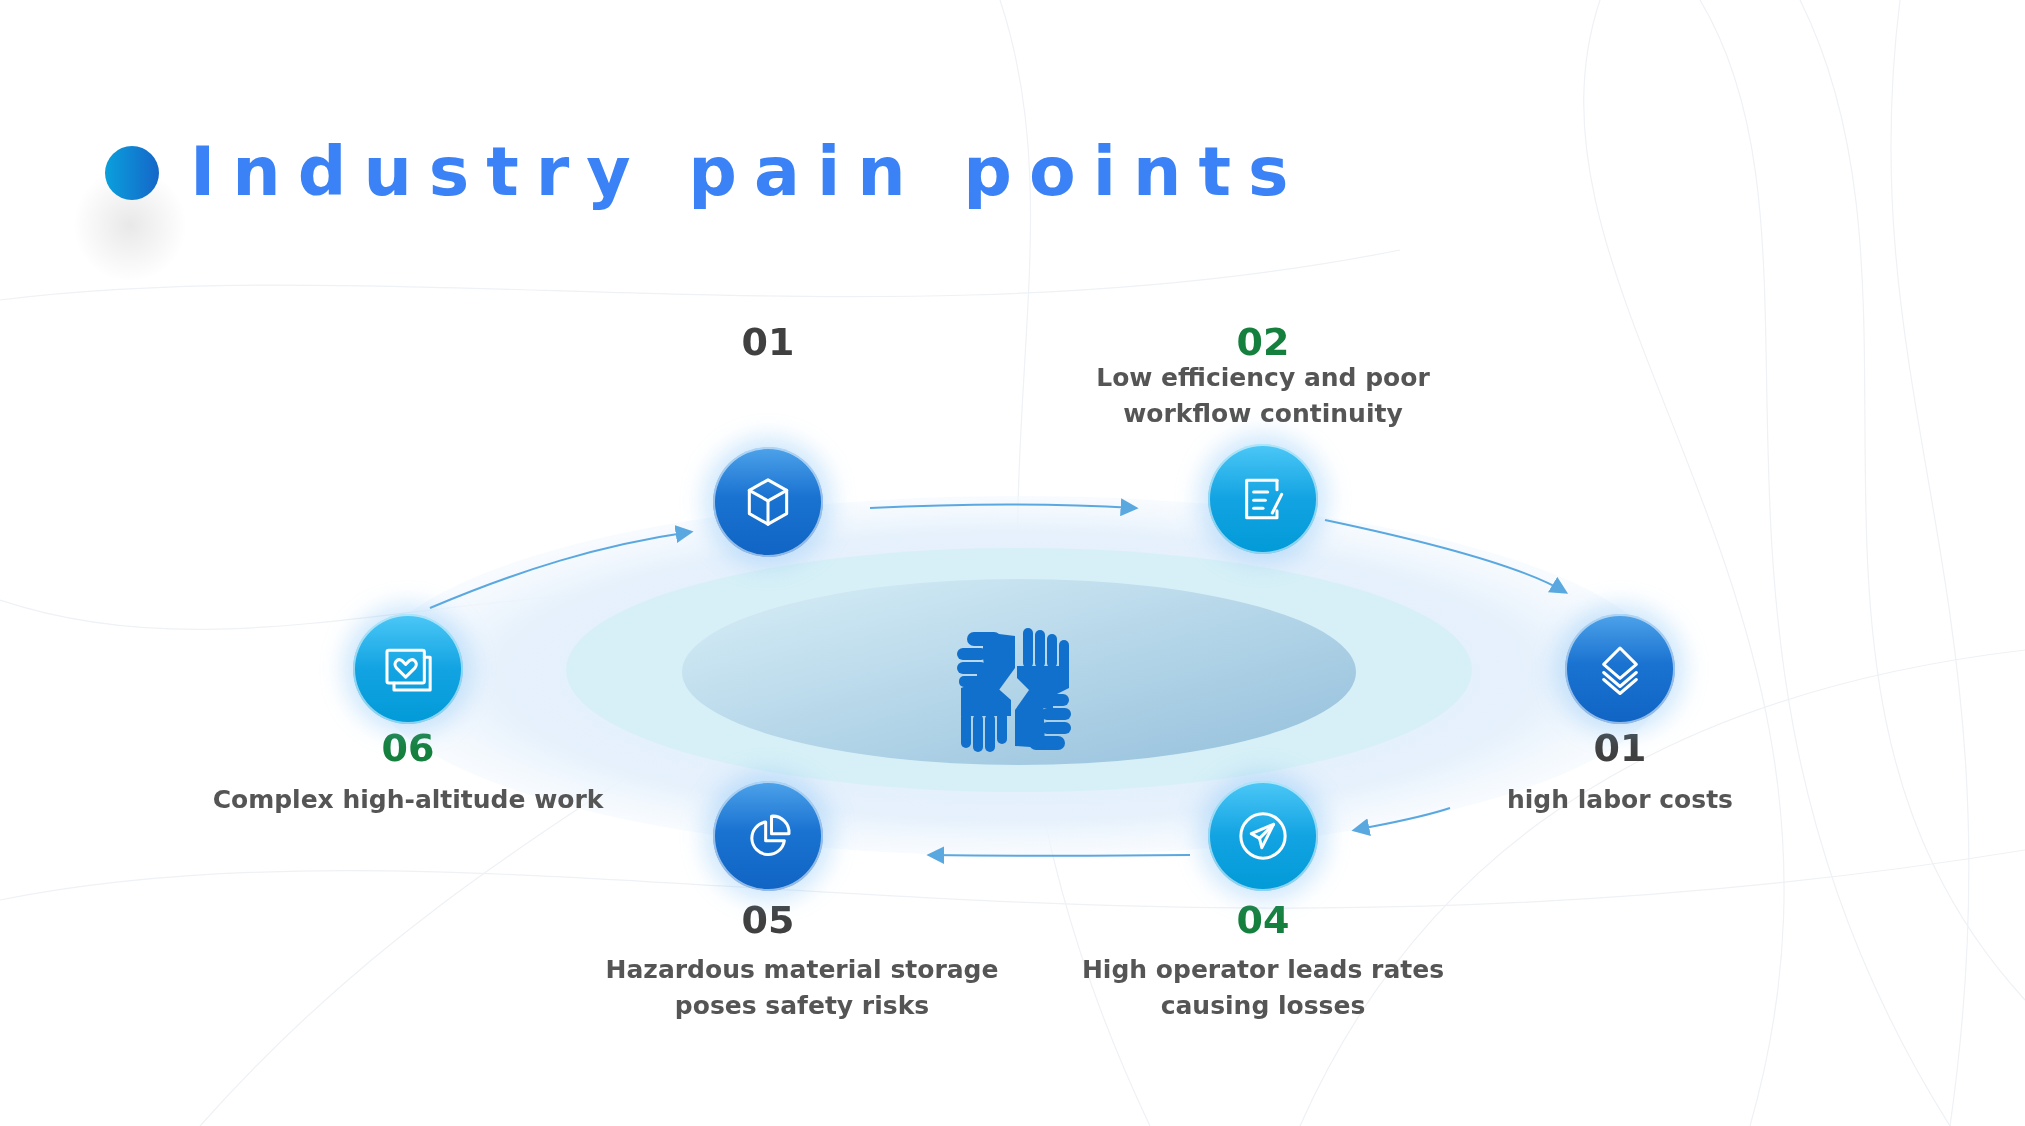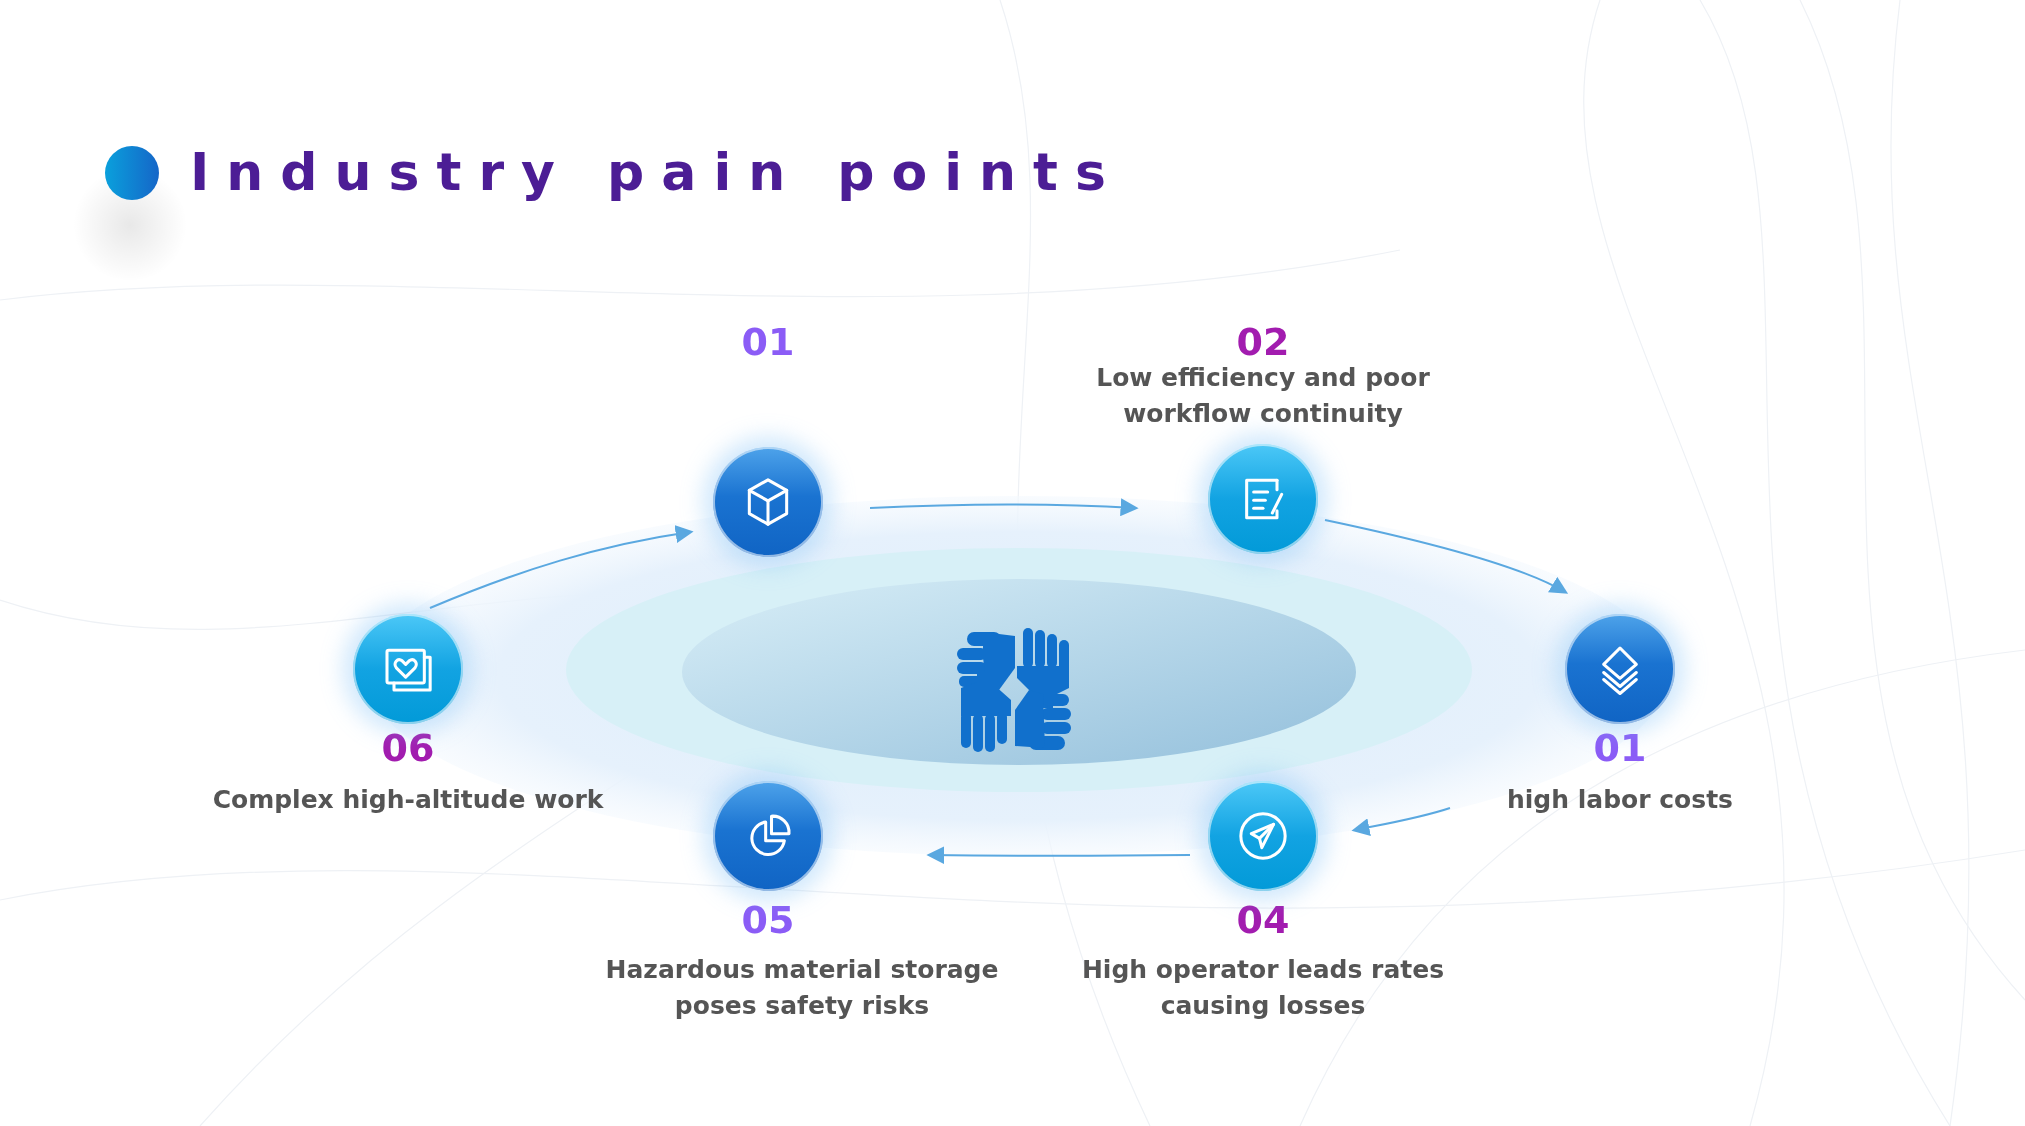--- a/index.html
+++ b/index.html
@@ -11,38 +11,38 @@
   .bg-lines { position:absolute; left:0; top:0; width:2025px; height:1126px; }
   .title-dot {
     position:absolute; left:105px; top:146px; width:54px; height:54px; border-radius:50%;
     background:linear-gradient(90deg,#0aa0dc 0%,#1566c8 100%);
   }
   .title-shadow {
     position:absolute; left:70px; top:170px; width:120px; height:110px; border-radius:50%;
     background:radial-gradient(circle, rgba(0,0,0,0.09) 0%, rgba(0,0,0,0) 70%);
   }
   .title {
-    position:absolute; left:190px; top:140px; font-size:52px; font-weight:bold;
-    color:#4c1d95; letter-spacing:17px; white-space:nowrap; line-height:64px;
+    position:absolute; left:190px; top:140px; font-size:68px; font-weight:bold;
+    color:#3b82f6; letter-spacing:17px; white-space:nowrap; line-height:64px;
   }
   .diagram { position:absolute; left:0; top:0; width:2025px; height:1126px; }
   .node {
     position:absolute; width:110px; height:110px; border-radius:50%;
     display:flex; align-items:center; justify-content:center;
     box-shadow:0 0 22px 10px rgba(120,190,245,0.35), inset 0 0 0 2px rgba(255,255,255,0.55);
   }
   .node.dark { background:linear-gradient(180deg,#4ea3ea 0%,#1a73d1 45%,#1064c4 100%); }
   .node.light { background:linear-gradient(180deg,#4cc8f7 0%,#12a3e2 50%,#029ad8 100%); }
   .node svg { width:56px; height:56px; }
   .num {
     position:absolute; width:200px; margin-left:-100px; text-align:center;
     font-size:38px; font-weight:bold; line-height:44px;
   }
-  .num.dark { color:#8b5cf6; }
-  .num.light { color:#a21caf; }
+  .num.dark { color:#404040; }
+  .num.light { color:#15803d; }
   .label {
     position:absolute; width:420px; margin-left:-210px; text-align:center;
     font-size:25px; font-weight:bold; color:#555555; line-height:36px;
   }
 </style>
 </head>
 <body>
 
 <svg class="bg-lines" viewBox="0 0 2025 1126">
   <g fill="none" stroke="#eef1f5" stroke-width="1.2">

